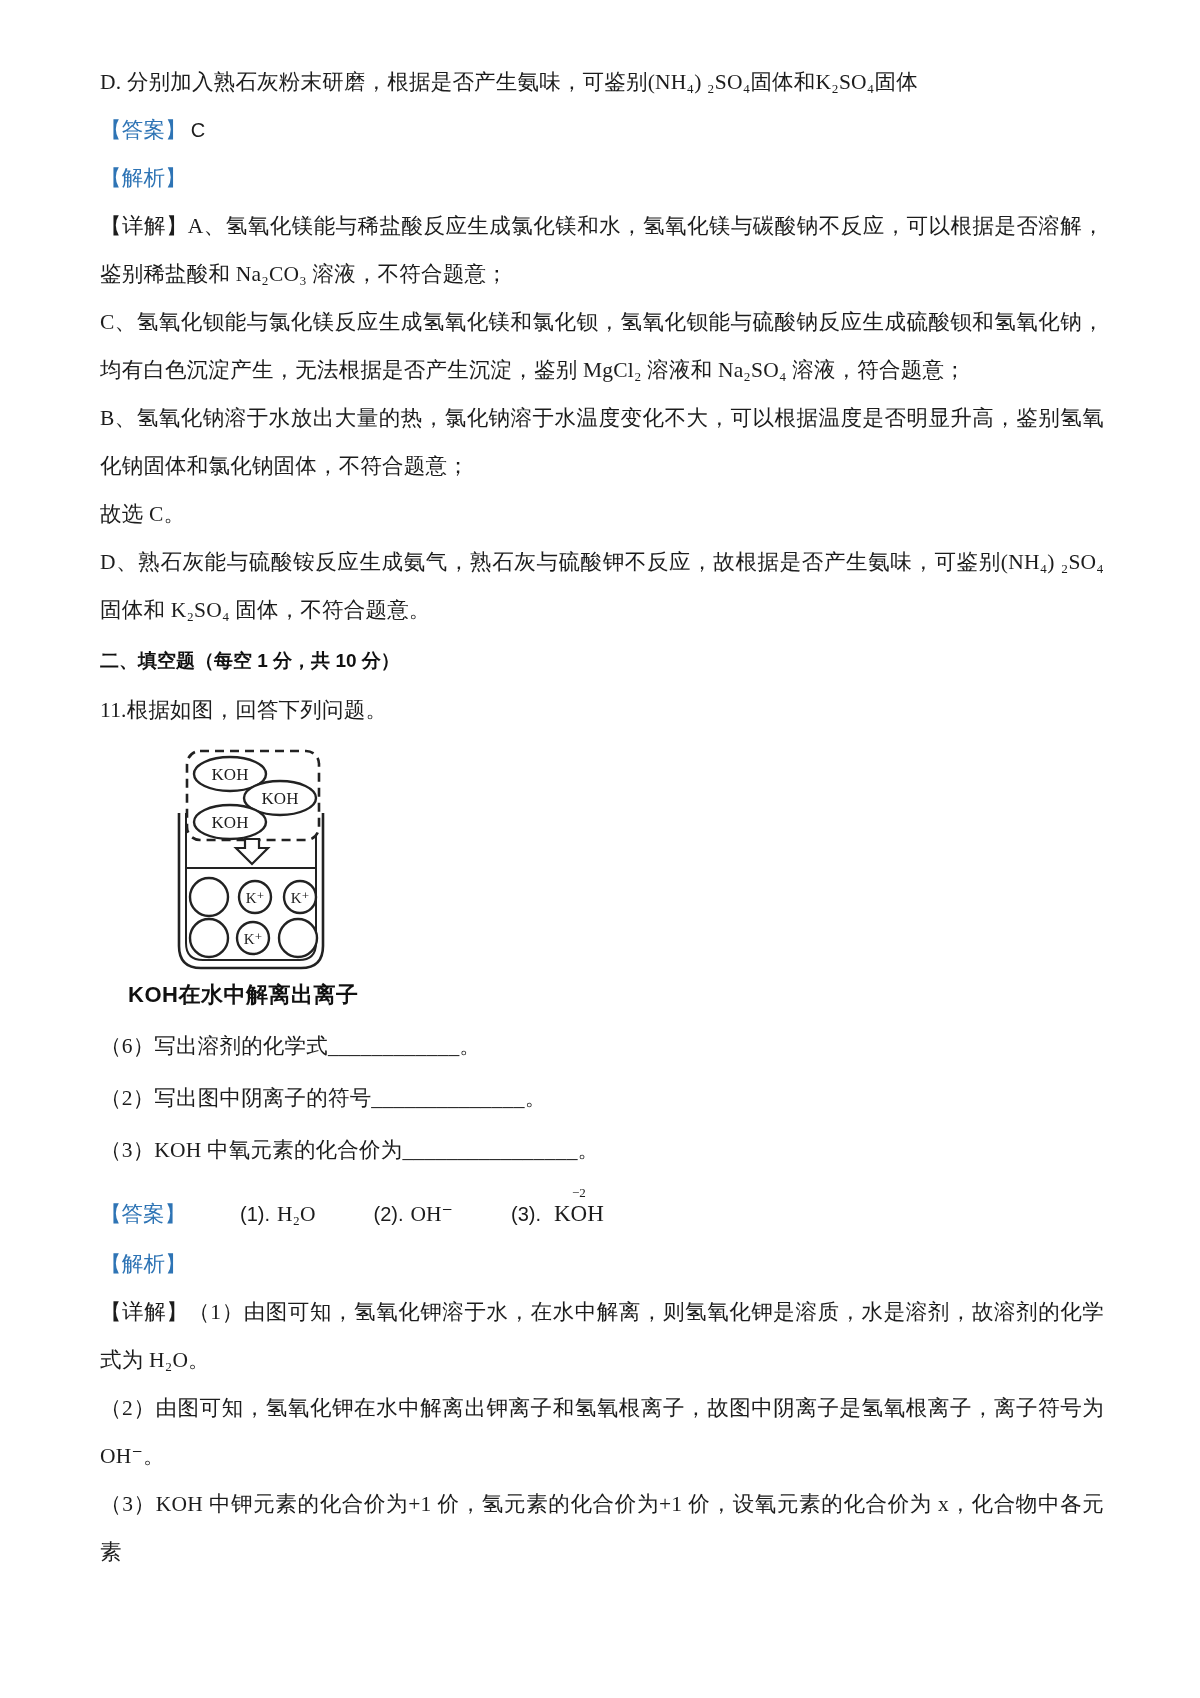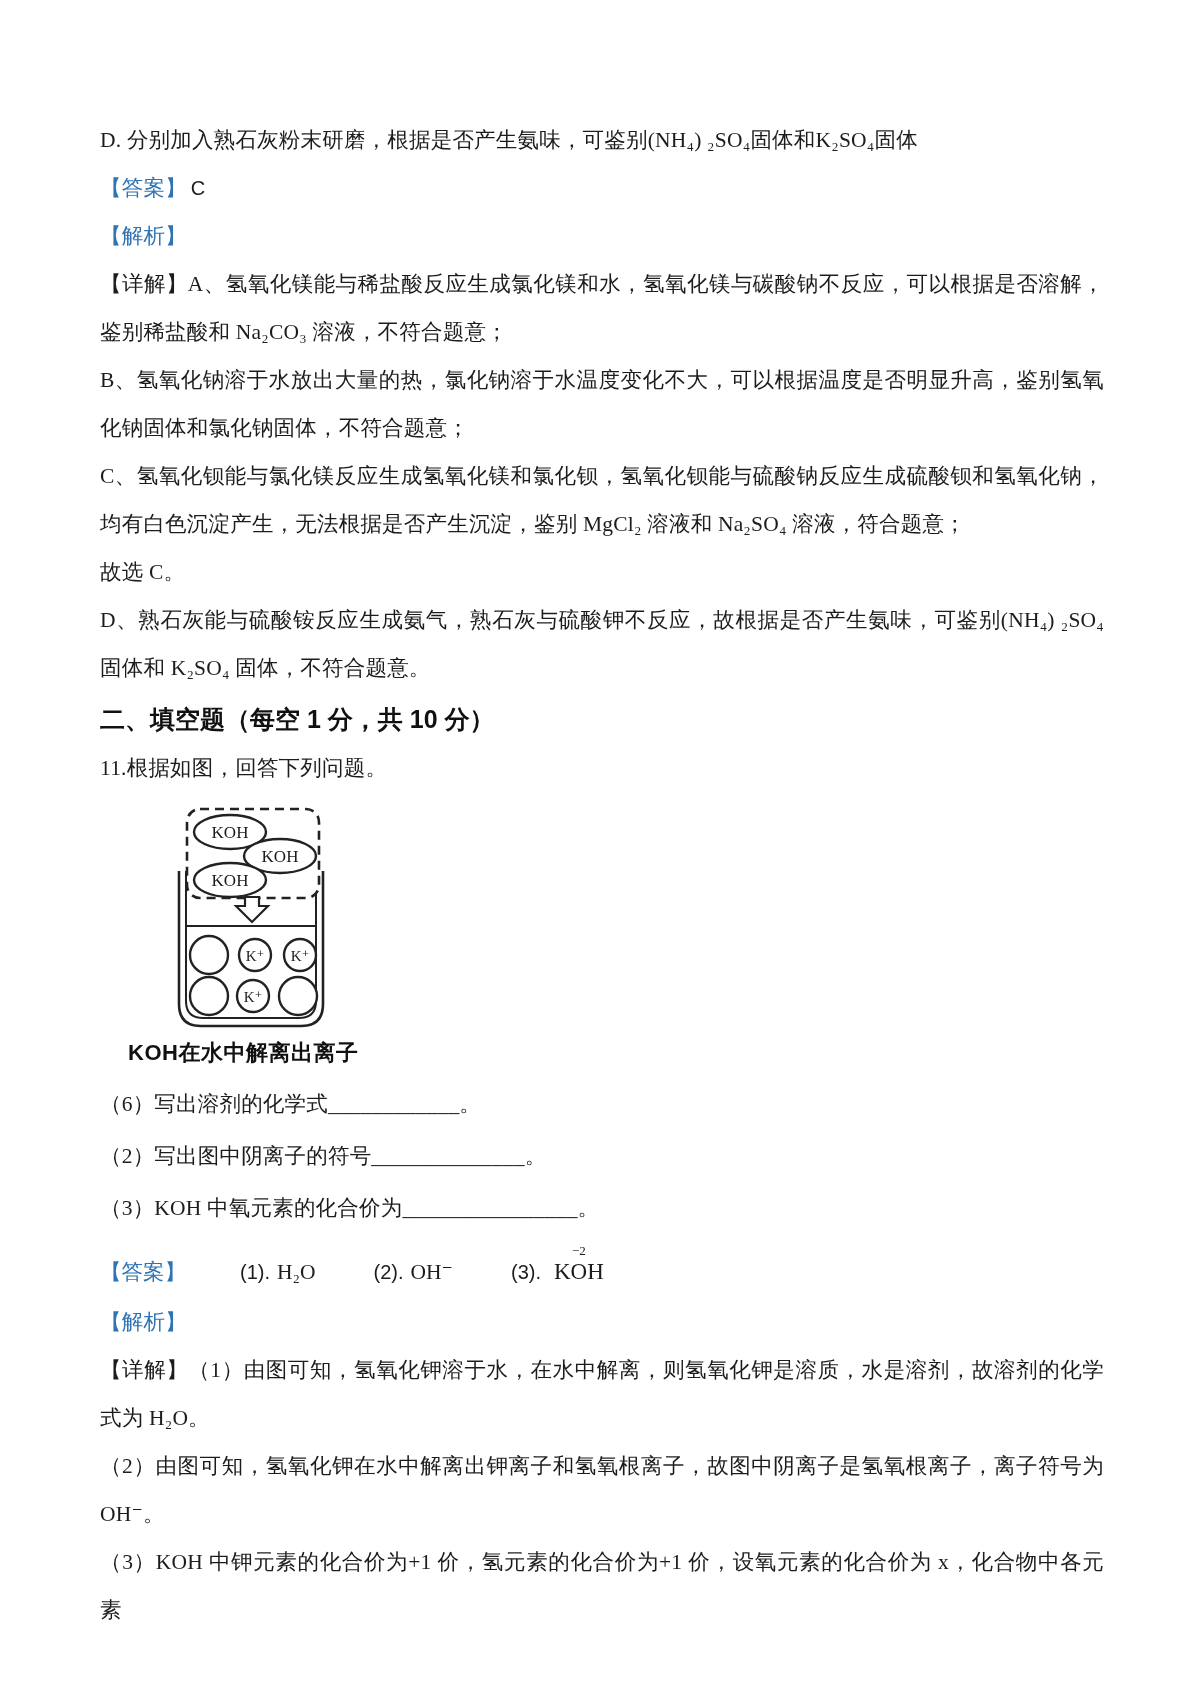--- a/index.html
+++ b/index.html
@@ -7,37 +7,37 @@
   html, body { margin: 0; padding: 0; }
   body {
     width: 1200px; height: 1698px;
     background: #ffffff;
     color: var(--ink);
     font-family: "Liberation Serif", "DejaVu Serif", "DejaVu Sans", serif;
     overflow: hidden;
   }
   .page {
     width: 1200px; height: 1698px;
-    padding: 116px 96px 0 100px;
+    padding: 58px 96px 0 100px;
   }
   p { margin: 0; }
   .line {
     font-size: 21.5px;
     line-height: 48px;
     text-align: justify;
     letter-spacing: 0.2px;
   }
   .just { text-align: justify; }
   .force-justify { text-align-last: justify; }
   .blue { color: var(--accent); }
   .ans-sans { font-family: "Liberation Sans", "DejaVu Sans", sans-serif; font-size: 20px; margin-left: 4px; }
   .heading {
     font-family: "Liberation Sans", "DejaVu Sans", sans-serif;
     font-weight: 700;
-    font-size: 25px;
+    font-size: 19px;
     line-height: 50px;
     margin: 2px 0 0 0;
     color: #111;
   }
   .subq { line-height: 52px; }
   .diagram-block { margin: 14px 0 4px 74px; width: 260px; }
   .diagram-svg { display: block; }
   .diagram-caption {
     font-family: "Liberation Sans", "DejaVu Sans", sans-serif;
     font-weight: 700;
@@ -68,22 +68,22 @@
 
 <div class="page">
 
   <p class="line">D. 分别加入熟石灰粉末研磨，根据是否产生氨味，可鉴别(NH₄) ₂SO₄固体和K₂SO₄固体</p>
 
   <p class="line"><span class="blue">【答案】</span><span class="ans-sans">C</span></p>
 
   <p class="line"><span class="blue">【解析】</span></p>
 
   <p class="line just">【详解】A、氢氧化镁能与稀盐酸反应生成氯化镁和水，氢氧化镁与碳酸钠不反应，可以根据是否溶解，鉴别稀盐酸和 Na₂CO₃ 溶液，不符合题意；</p>
+  <p class="line just">C、氢氧化钡能与氯化镁反应生成氢氧化镁和氯化钡，氢氧化钡能与硫酸钠反应生成硫酸钡和氢氧化钠，均有白色沉淀产生，无法根据是否产生沉淀，鉴别 MgCl₂ 溶液和 Na₂SO₄ 溶液，符合题意；</p>
   <p class="line just">B、氢氧化钠溶于水放出大量的热，氯化钠溶于水温度变化不大，可以根据温度是否明显升高，鉴别氢氧化钠固体和氯化钠固体，不符合题意；</p>
-  <p class="line just">C、氢氧化钡能与氯化镁反应生成氢氧化镁和氯化钡，氢氧化钡能与硫酸钠反应生成硫酸钡和氢氧化钠，均有白色沉淀产生，无法根据是否产生沉淀，鉴别 MgCl₂ 溶液和 Na₂SO₄ 溶液，符合题意；</p>
   <p class="line">故选 C。</p>
   <p class="line just">D、熟石灰能与硫酸铵反应生成氨气，熟石灰与硫酸钾不反应，故根据是否产生氨味，可鉴别(NH₄) ₂SO₄固体和 K₂SO₄ 固体，不符合题意。</p>
 
   <h2 class="heading">二、填空题（每空 1 分，共 10 分）</h2>
 
   <p class="line">11.根据如图，回答下列问题。</p>
 
   <div class="diagram-block">
     <svg class="diagram-svg" width="160" height="228" viewBox="0 0 160 228" xmlns="http://www.w3.org/2000/svg">
 

